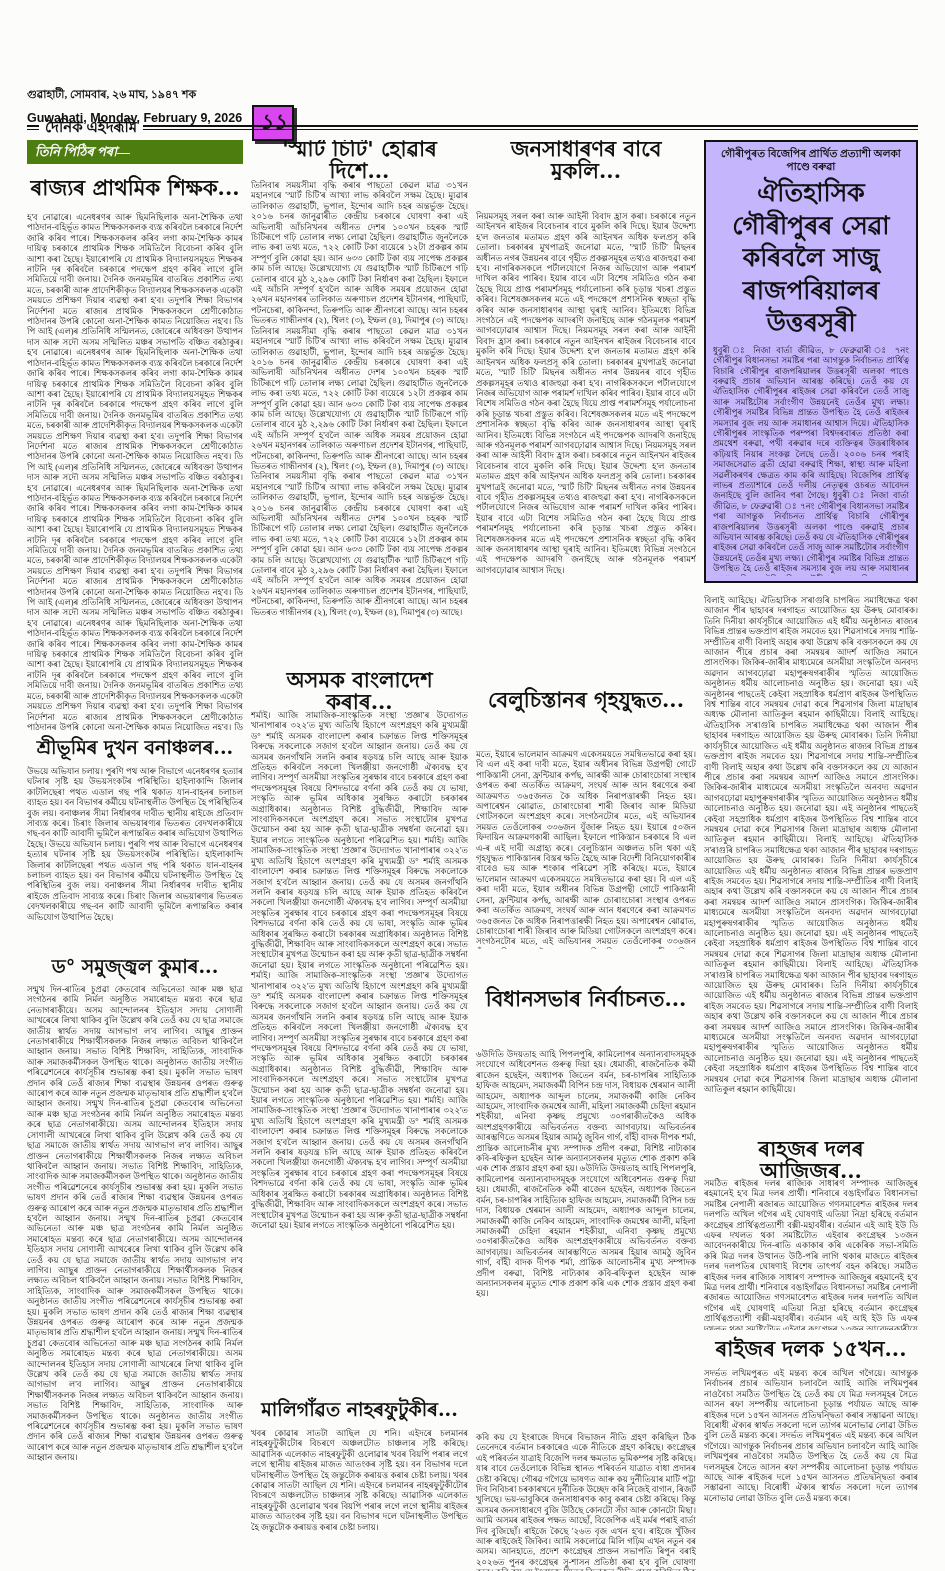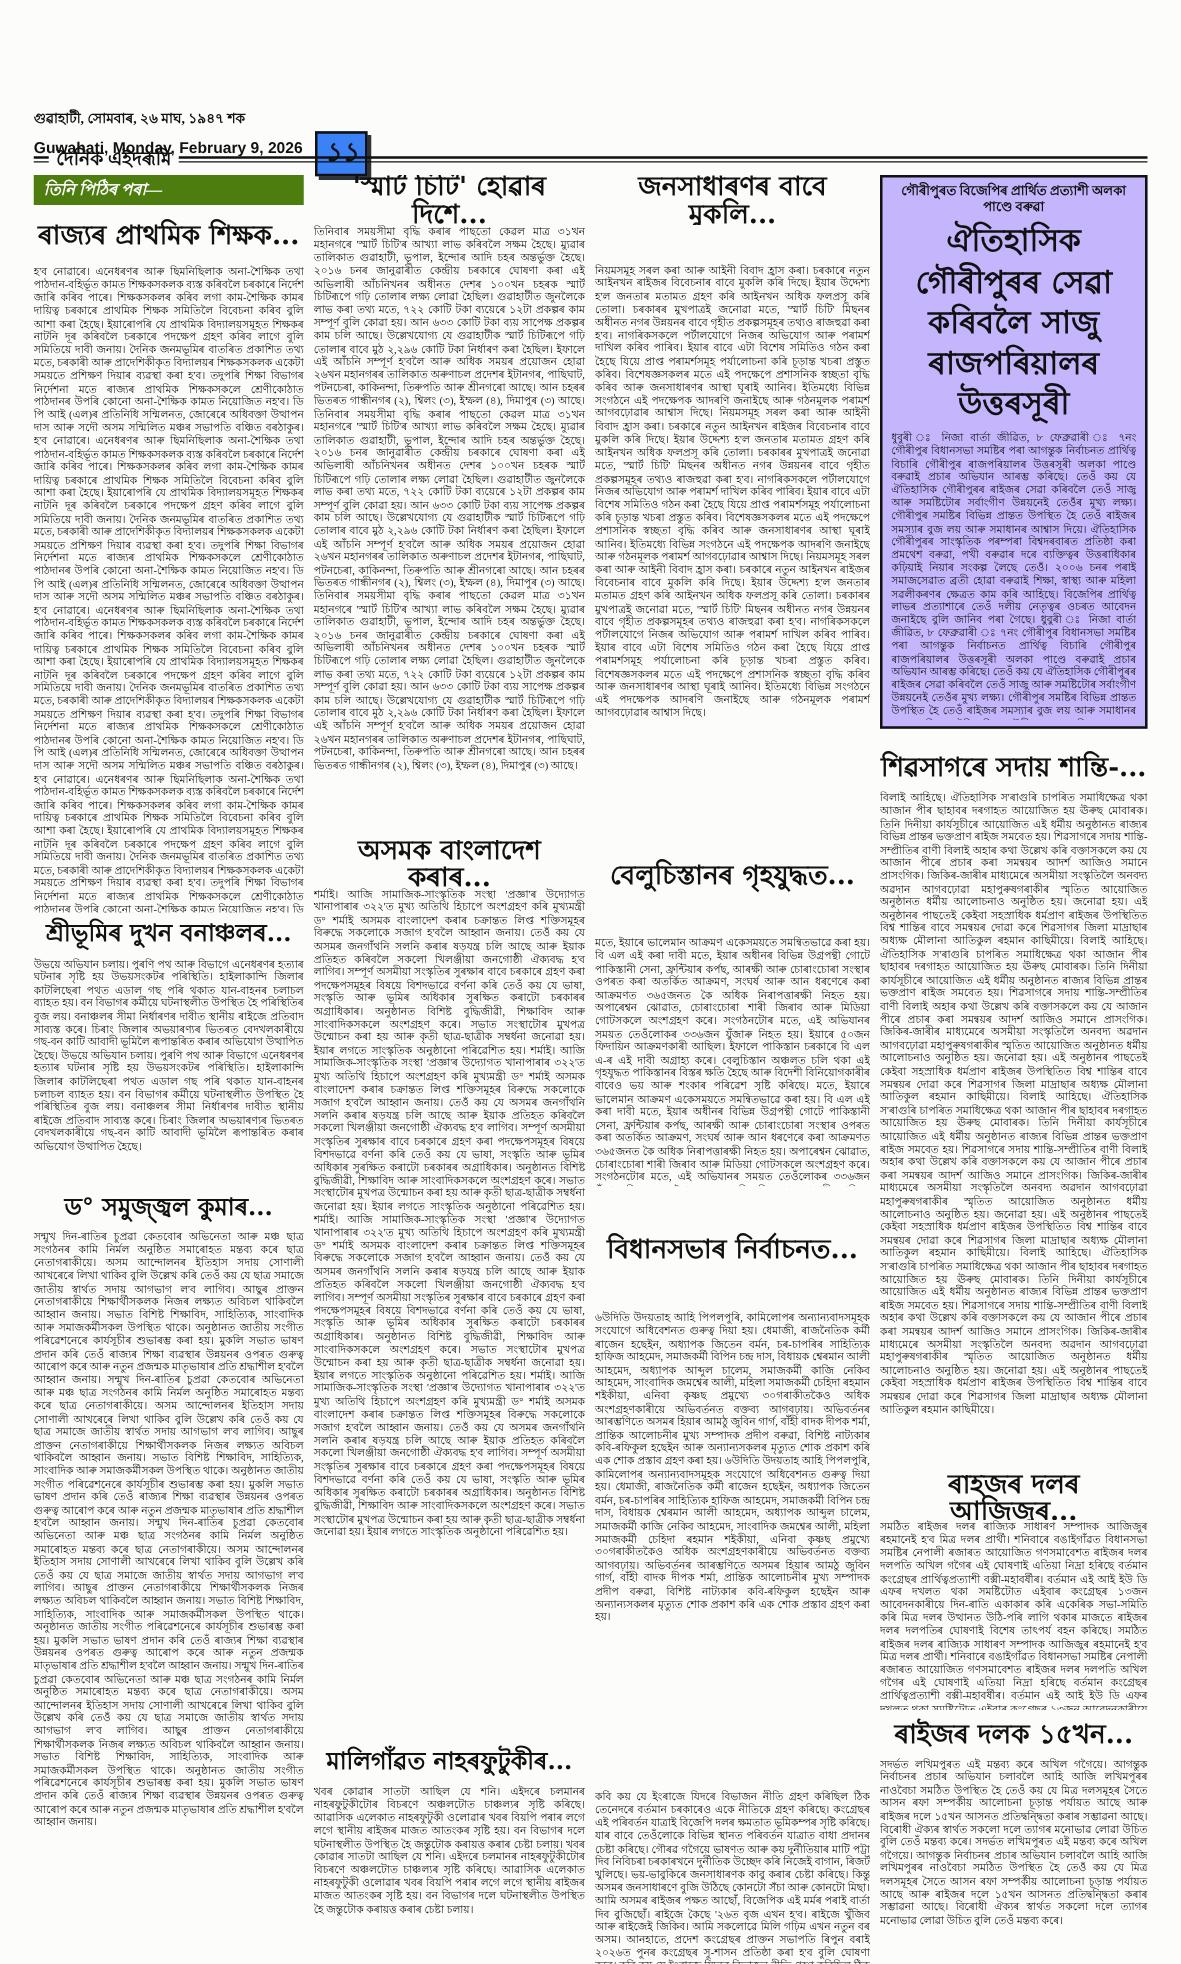--- a/index.html
+++ b/index.html
@@ -12,21 +12,21 @@
     position:relative;
   }
   .page{width:891px;margin:0 auto;padding-top:84px;}
 
   
   .top-row{display:flex;justify-content:space-between;align-items:flex-start;height:34px;flex-direction:column;}
   .date-left{font-size:11px;font-weight:bold;padding-top:2px;}
   .top-right{display:flex;align-items:flex-start;gap:10px;}
   .date-right{font-family:"Liberation Sans","DejaVu Sans",sans-serif;font-size:12.5px;font-weight:bold;padding-top:6px;}
   .pagenum-box{
-    width:38px;height:32px;border:2px solid #111;background:#3b82f6;
+    width:38px;height:32px;border:2px solid #111;background:#d946ef;
     box-shadow:3px 3px 0 #333;
     display:flex;align-items:center;justify-content:center;
     font-size:21px;font-weight:bold;font-style:italic;
   }
   .masthead-band{display:flex;align-items:center;height:14px;margin-top:2px;}
   .rule-seg{border-top:2px solid #111;border-bottom:1px solid #111;height:2px;}
   .rule-left{width:12px;}
   .masthead-text{font-size:15px;font-weight:bold;padding:0 6px;white-space:nowrap;}
   .rule-right{flex:1;}
 
@@ -121,21 +121,20 @@
       <div class="sec body-txt" style="height:275px;">কবি কয় যে ইংৰাজে যিদৰে বিভাজন নীতি গ্ৰহণ কৰিছিল ঠিক তেনেদৰে বৰ্তমান চৰকাৰেও একে নীতিকে গ্ৰহণ কৰিছে। কংগ্ৰেছৰ এই পৰিবৰ্তন যাত্ৰাই বিজেপি দলৰ ক্ষমতাত ভূমিকম্পৰ সৃষ্টি কৰিছে। যাৰ বাবে তেওঁলোকে বিভিন্ন স্থানত পৰিবৰ্তন যাত্ৰাত বাধা প্ৰদানৰ চেষ্টা কৰিছে। গৌৰৱ গগৈয়ে ভাষণত আৰু কয় দুৰ্নীতিয়াৰ মাটি পট্টা দিব নিবিচৰা চৰকাৰখনে দুৰ্নীতিক উচ্ছেদ কৰি নিজেই বাগান, ৰিজৰ্ট খুলিছে। ভয়-ভাবুকিৰে জনসাধাৰণক কাবু কৰাৰ চেষ্টা কৰিছে। কিন্তু অসমৰ জনসাধাৰণে বুজি উঠিছে কোনটো সঁচা আৰু কোনটো মিছা। আমি অসমৰ ৰাইজৰ পক্ষত আছোঁ, বিজেপিক এই মৰ্মৰ পৰাই বাৰ্তা দিব বুজিছোঁ। ৰাইজে কৈছে '২৬ত বৃজ এখন হ'ব। ৰাইজে খুঁজিব আৰু ৰাইজেই জিকিব। আমি সকলোৱে মিলি গঢ়িম এখন নতুন বৰ অসম। আনহাতে, প্ৰদেশ কংগ্ৰেছৰ প্ৰাক্তন সভাপতি ৰিপুন বৰাই ২০২৬ত পুনৰ কংগ্ৰেছৰ সু-শাসন প্ৰতিষ্ঠা কৰা হ'ব বুলি ঘোষণা কৰে। কবি কয় যে ইংৰাজে যিদৰে বিভাজন নীতি গ্ৰহণ কৰিছিল ঠিক তেনেদৰে বৰ্তমান চৰকাৰেও একে নীতিকে গ্ৰহণ কৰিছে। কংগ্ৰেছৰ এই পৰিবৰ্তন যাত্ৰাই বিজেপি দলৰ ক্ষমতাত ভূমিকম্পৰ সৃষ্টি কৰিছে। যাৰ বাবে তেওঁলোকে বিভিন্ন স্থানত পৰিবৰ্তন যাত্ৰাত বাধা প্ৰদানৰ চেষ্টা কৰিছে। গৌৰৱ গগৈয়ে ভাষণত আৰু কয় দুৰ্নীতিয়াৰ মাটি পট্টা দিব নিবিচৰা চৰকাৰখনে দুৰ্নীতিক উচ্ছেদ কৰি নিজেই বাগান, ৰিজৰ্ট খুলিছে। ভয়-ভাবুকিৰে জনসাধাৰণক কাবু কৰাৰ চেষ্টা কৰিছে। কিন্তু অসমৰ জনসাধাৰণে বুজি উঠিছে কোনটো সঁচা আৰু কোনটো মিছা। আমি অসমৰ ৰাইজৰ পক্ষত আছোঁ, বিজেপিক এই মৰ্মৰ পৰাই বাৰ্তা দিব বুজিছোঁ। ৰাইজে কৈছে '২৬ত বৃজ এখন হ'ব। ৰাইজে খুঁজিব আৰু ৰাইজেই জিকিব। আমি সকলোৱে মিলি গঢ়িম এখন নতুন বৰ অসম। আনহাতে, প্ৰদেশ কংগ্ৰেছৰ প্ৰাক্তন সভাপতি ৰিপুন বৰাই ২০২৬ত পুনৰ কংগ্ৰেছৰ সু-শাসন প্ৰতিষ্ঠা কৰা হ'ব বুলি ঘোষণা কৰে।</div>
     </div>
 
     <div class="col c4">
       <div class="sec boxed" style="height:443px;">
         <div class="kicker">গৌৰীপুৰত বিজেপিৰ প্ৰাৰ্থিত প্ৰত্যাশী অলকা পাণ্ডে বৰুৱা</div>
         <div class="boxed-headline">ঐতিহাসিক গৌৰীপুৰৰ সেৱা কৰিবলৈ সাজু ৰাজপৰিয়ালৰ উত্তৰসূৰী</div>
         <div class="body-txt">ধুবুৰী ঃ নিজা বাৰ্তা জীৱিত, ৮ ফেব্ৰুৱাৰী ঃ ৭নং গৌৰীপুৰ বিধানসভা সমষ্টিৰ পৰা আগন্তুক নিৰ্বাচনত প্ৰাৰ্থিত্ব বিচাৰি গৌৰীপুৰ ৰাজপৰিয়ালৰ উত্তৰসূৰী অলকা পাণ্ডে বৰুৱাই প্ৰচাৰ অভিযান আৰম্ভ কৰিছে। তেওঁ কয় যে ঐতিহাসিক গৌৰীপুৰৰ ৰাইজৰ সেৱা কৰিবলৈ তেওঁ সাজু আৰু সমষ্টিটোৰ সৰ্বাংগীণ উন্নয়নেই তেওঁৰ মুখ্য লক্ষ্য। গৌৰীপুৰ সমষ্টিৰ বিভিন্ন প্ৰান্তত উপস্থিত হৈ তেওঁ ৰাইজৰ সমস্যাৰ বুজ লয় আৰু সমাধানৰ আশ্বাস দিয়ে। ঐতিহাসিক গৌৰীপুৰৰ সাংস্কৃতিক পৰম্পৰা বিশ্বদৰবাৰত প্ৰতিষ্ঠা কৰা প্ৰমথেশ বৰুৱা, পখী বৰুৱাৰ দৰে ব্যক্তিত্বৰ উত্তৰাধিকাৰ কঢ়িয়াই নিয়াৰ সংকল্প লৈছে তেওঁ। ২০০৬ চনৰ পৰাই সমাজসেৱাত ব্ৰতী হোৱা বৰুৱাই শিক্ষা, স্বাস্থ্য আৰু মহিলা সৱলীকৰণৰ ক্ষেত্ৰত কাম কৰি আহিছে। বিজেপিৰ প্ৰাৰ্থিত্ব লাভৰ প্ৰত্যাশাৰে তেওঁ দলীয় নেতৃত্বৰ ওচৰত আবেদন জনাইছে বুলি জানিব পৰা গৈছে। ধুবুৰী ঃ নিজা বাৰ্তা জীৱিত, ৮ ফেব্ৰুৱাৰী ঃ ৭নং গৌৰীপুৰ বিধানসভা সমষ্টিৰ পৰা আগন্তুক নিৰ্বাচনত প্ৰাৰ্থিত্ব বিচাৰি গৌৰীপুৰ ৰাজপৰিয়ালৰ উত্তৰসূৰী অলকা পাণ্ডে বৰুৱাই প্ৰচাৰ অভিযান আৰম্ভ কৰিছে। তেওঁ কয় যে ঐতিহাসিক গৌৰীপুৰৰ ৰাইজৰ সেৱা কৰিবলৈ তেওঁ সাজু আৰু সমষ্টিটোৰ সৰ্বাংগীণ উন্নয়নেই তেওঁৰ মুখ্য লক্ষ্য। গৌৰীপুৰ সমষ্টিৰ বিভিন্ন প্ৰান্তত উপস্থিত হৈ তেওঁ ৰাইজৰ সমস্যাৰ বুজ লয় আৰু সমাধানৰ আশ্বাস দিয়ে। ঐতিহাসিক গৌৰীপুৰৰ সাংস্কৃতিক পৰম্পৰা বিশ্বদৰবাৰত প্ৰতিষ্ঠা কৰা প্ৰমথেশ বৰুৱা, পখী বৰুৱাৰ দৰে ব্যক্তিত্বৰ উত্তৰাধিকাৰ কঢ়িয়াই নিয়াৰ সংকল্প লৈছে তেওঁ। ২০০৬ চনৰ পৰাই সমাজসেৱাত ব্ৰতী হোৱা বৰুৱাই শিক্ষা, স্বাস্থ্য আৰু মহিলা সৱলীকৰণৰ ক্ষেত্ৰত কাম কৰি আহিছে। বিজেপিৰ প্ৰাৰ্থিত্ব লাভৰ প্ৰত্যাশাৰে তেওঁ দলীয় নেতৃত্বৰ ওচৰত আবেদন জনাইছে বুলি জানিব পৰা গৈছে।</div>
       </div>
       <div class="gap12"></div>
-      <div class="sec headline h-lg" style="height:38px;">শিৱসাগৰে সদায় শান্তি-...</div>
       <div class="sec body-txt" style="height:547px;">বিলাই আহিছে। ঐতিহাসিক স'ৰাগুৰি চাপৰিত সমাধিক্ষেত্ৰ থকা আজান পীৰ ছাহাবৰ দৰগাহত আয়োজিত হয় ঊৰুছ মোবাৰক। তিনি দিনীয়া কাৰ্যসূচীৰে আয়োজিত এই ধৰ্মীয় অনুষ্ঠানত ৰাজ্যৰ বিভিন্ন প্ৰান্তৰ ভক্তপ্ৰাণ ৰাইজ সমবেত হয়। শিৱসাগৰে সদায় শান্তি-সম্প্ৰীতিৰ বাণী বিলাই অহাৰ কথা উল্লেখ কৰি বক্তাসকলে কয় যে আজান পীৰে প্ৰচাৰ কৰা সমন্বয়ৰ আদৰ্শ আজিও সমানে প্ৰাসংগিক। জিকিৰ-জাৰীৰ মাধ্যমেৰে অসমীয়া সংস্কৃতিলৈ অনবদ্য অৱদান আগবঢ়োৱা মহাপুৰুষগৰাকীৰ স্মৃতিত আয়োজিত অনুষ্ঠানত ধৰ্মীয় আলোচনাও অনুষ্ঠিত হয়। জনোৱা হয়। এই অনুষ্ঠানৰ পাছতেই কেইবা সহস্ৰাধিক ধৰ্মপ্ৰাণ ৰাইজৰ উপস্থিতিত বিশ্ব শান্তিৰ বাবে সমন্বয়ৰ দোৱা কৰে শিৱসাগৰ জিলা মাদ্ৰাছাৰ অধ্যক্ষ মৌলানা আতিকুল ৰহমান কাছিমীয়ে। বিলাই আহিছে। ঐতিহাসিক স'ৰাগুৰি চাপৰিত সমাধিক্ষেত্ৰ থকা আজান পীৰ ছাহাবৰ দৰগাহত আয়োজিত হয় ঊৰুছ মোবাৰক। তিনি দিনীয়া কাৰ্যসূচীৰে আয়োজিত এই ধৰ্মীয় অনুষ্ঠানত ৰাজ্যৰ বিভিন্ন প্ৰান্তৰ ভক্তপ্ৰাণ ৰাইজ সমবেত হয়। শিৱসাগৰে সদায় শান্তি-সম্প্ৰীতিৰ বাণী বিলাই অহাৰ কথা উল্লেখ কৰি বক্তাসকলে কয় যে আজান পীৰে প্ৰচাৰ কৰা সমন্বয়ৰ আদৰ্শ আজিও সমানে প্ৰাসংগিক। জিকিৰ-জাৰীৰ মাধ্যমেৰে অসমীয়া সংস্কৃতিলৈ অনবদ্য অৱদান আগবঢ়োৱা মহাপুৰুষগৰাকীৰ স্মৃতিত আয়োজিত অনুষ্ঠানত ধৰ্মীয় আলোচনাও অনুষ্ঠিত হয়। জনোৱা হয়। এই অনুষ্ঠানৰ পাছতেই কেইবা সহস্ৰাধিক ধৰ্মপ্ৰাণ ৰাইজৰ উপস্থিতিত বিশ্ব শান্তিৰ বাবে সমন্বয়ৰ দোৱা কৰে শিৱসাগৰ জিলা মাদ্ৰাছাৰ অধ্যক্ষ মৌলানা আতিকুল ৰহমান কাছিমীয়ে। বিলাই আহিছে। ঐতিহাসিক স'ৰাগুৰি চাপৰিত সমাধিক্ষেত্ৰ থকা আজান পীৰ ছাহাবৰ দৰগাহত আয়োজিত হয় ঊৰুছ মোবাৰক। তিনি দিনীয়া কাৰ্যসূচীৰে আয়োজিত এই ধৰ্মীয় অনুষ্ঠানত ৰাজ্যৰ বিভিন্ন প্ৰান্তৰ ভক্তপ্ৰাণ ৰাইজ সমবেত হয়। শিৱসাগৰে সদায় শান্তি-সম্প্ৰীতিৰ বাণী বিলাই অহাৰ কথা উল্লেখ কৰি বক্তাসকলে কয় যে আজান পীৰে প্ৰচাৰ কৰা সমন্বয়ৰ আদৰ্শ আজিও সমানে প্ৰাসংগিক। জিকিৰ-জাৰীৰ মাধ্যমেৰে অসমীয়া সংস্কৃতিলৈ অনবদ্য অৱদান আগবঢ়োৱা মহাপুৰুষগৰাকীৰ স্মৃতিত আয়োজিত অনুষ্ঠানত ধৰ্মীয় আলোচনাও অনুষ্ঠিত হয়। জনোৱা হয়। এই অনুষ্ঠানৰ পাছতেই কেইবা সহস্ৰাধিক ধৰ্মপ্ৰাণ ৰাইজৰ উপস্থিতিত বিশ্ব শান্তিৰ বাবে সমন্বয়ৰ দোৱা কৰে শিৱসাগৰ জিলা মাদ্ৰাছাৰ অধ্যক্ষ মৌলানা আতিকুল ৰহমান কাছিমীয়ে। বিলাই আহিছে। ঐতিহাসিক স'ৰাগুৰি চাপৰিত সমাধিক্ষেত্ৰ থকা আজান পীৰ ছাহাবৰ দৰগাহত আয়োজিত হয় ঊৰুছ মোবাৰক। তিনি দিনীয়া কাৰ্যসূচীৰে আয়োজিত এই ধৰ্মীয় অনুষ্ঠানত ৰাজ্যৰ বিভিন্ন প্ৰান্তৰ ভক্তপ্ৰাণ ৰাইজ সমবেত হয়। শিৱসাগৰে সদায় শান্তি-সম্প্ৰীতিৰ বাণী বিলাই অহাৰ কথা উল্লেখ কৰি বক্তাসকলে কয় যে আজান পীৰে প্ৰচাৰ কৰা সমন্বয়ৰ আদৰ্শ আজিও সমানে প্ৰাসংগিক। জিকিৰ-জাৰীৰ মাধ্যমেৰে অসমীয়া সংস্কৃতিলৈ অনবদ্য অৱদান আগবঢ়োৱা মহাপুৰুষগৰাকীৰ স্মৃতিত আয়োজিত অনুষ্ঠানত ধৰ্মীয় আলোচনাও অনুষ্ঠিত হয়। জনোৱা হয়। এই অনুষ্ঠানৰ পাছতেই কেইবা সহস্ৰাধিক ধৰ্মপ্ৰাণ ৰাইজৰ উপস্থিতিত বিশ্ব শান্তিৰ বাবে সমন্বয়ৰ দোৱা কৰে শিৱসাগৰ জিলা মাদ্ৰাছাৰ অধ্যক্ষ মৌলানা আতিকুল ৰহমান কাছিমীয়ে।</div>
       <div class="sec headline h-lg" style="height:36px;">ৰাইজৰ দলৰ আজিজুৰ...</div>
       <div class="sec body-txt" style="height:152px;">সমঠিত ৰাইজৰ দলৰ ৰাজ্যিক সাধাৰণ সম্পাদক আজিজুৰ ৰহমানেই হ'ব মিত্ৰ দলৰ প্ৰাৰ্থী। শনিবাৰে বঙাইগাঁৱত বিধানসভা সমষ্টিৰ নেপালী ৰজাৰত আয়োজিত গণসমাবেশত ৰাইজৰ দলৰ দলপতি অখিল গগৈৰ এই ঘোষণাই এতিয়া নিদ্ৰা হৰিছে বৰ্তমান কংগ্ৰেছৰ প্ৰাৰ্থিত্বপ্ৰত্যাশী বক্সী-মহাবৰ্ষীৰ। বৰ্তমান এই আই ইউ ডি এফৰ দখলত থকা সমষ্টিটোত এইবাৰ কংগ্ৰেছৰ ১৩জন আবেদনকাৰীয়ে দিন-ৰাতি একাকাৰ কৰি একেৰিক সভা-সমিতি কৰি মিত্ৰ দলৰ উত্থানত উঠি-পৰি লাগি থকাৰ মাজতে ৰাইজৰ দলৰ দলপতিৰ ঘোষণাই বিশেষ তাৎপৰ্য বহন কৰিছে। সমঠিত ৰাইজৰ দলৰ ৰাজ্যিক সাধাৰণ সম্পাদক আজিজুৰ ৰহমানেই হ'ব মিত্ৰ দলৰ প্ৰাৰ্থী। শনিবাৰে বঙাইগাঁৱত বিধানসভা সমষ্টিৰ নেপালী ৰজাৰত আয়োজিত গণসমাবেশত ৰাইজৰ দলৰ দলপতি অখিল গগৈৰ এই ঘোষণাই এতিয়া নিদ্ৰা হৰিছে বৰ্তমান কংগ্ৰেছৰ প্ৰাৰ্থিত্বপ্ৰত্যাশী বক্সী-মহাবৰ্ষীৰ। বৰ্তমান এই আই ইউ ডি এফৰ দখলত থকা সমষ্টিটোত এইবাৰ কংগ্ৰেছৰ ১৩জন আবেদনকাৰীয়ে দিন-ৰাতি একাকাৰ কৰি একেৰিক সভা-সমিতি কৰি মিত্ৰ দলৰ উত্থানত উঠি-পৰি লাগি থকাৰ মাজতে ৰাইজৰ দলৰ দলপতিৰ ঘোষণাই বিশেষ তাৎপৰ্য বহন কৰিছে।</div>
       <div class="sec headline h-lg" style="height:38px;">ৰাইজৰ দলক ১৫খন...</div>
       <div class="sec body-txt" style="height:157px;">সদৰ্ভত লখিমপুৰত এই মন্তব্য কৰে অখিল গগৈয়ে। আগন্তুক নিৰ্বাচনৰ প্ৰচাৰ অভিযান চলাবলৈ আহি আজি লখিমপুৰৰ নাওবৈচা সমঠিত উপস্থিত হৈ তেওঁ কয় যে মিত্ৰ দলসমূহৰ সৈতে আসন ৰফা সম্পৰ্কীয় আলোচনা চূড়ান্ত পৰ্যায়ত আছে আৰু ৰাইজৰ দলে ১৫খন আসনত প্ৰতিদ্বন্দ্বিতা কৰাৰ সম্ভাৱনা আছে। বিৰোধী ঐক্যৰ স্বাৰ্থত সকলো দলে ত্যাগৰ মনোভাৱ লোৱা উচিত বুলি তেওঁ মন্তব্য কৰে। সদৰ্ভত লখিমপুৰত এই মন্তব্য কৰে অখিল গগৈয়ে। আগন্তুক নিৰ্বাচনৰ প্ৰচাৰ অভিযান চলাবলৈ আহি আজি লখিমপুৰৰ নাওবৈচা সমঠিত উপস্থিত হৈ তেওঁ কয় যে মিত্ৰ দলসমূহৰ সৈতে আসন ৰফা সম্পৰ্কীয় আলোচনা চূড়ান্ত পৰ্যায়ত আছে আৰু ৰাইজৰ দলে ১৫খন আসনত প্ৰতিদ্বন্দ্বিতা কৰাৰ সম্ভাৱনা আছে। বিৰোধী ঐক্যৰ স্বাৰ্থত সকলো দলে ত্যাগৰ মনোভাৱ লোৱা উচিত বুলি তেওঁ মন্তব্য কৰে।</div>
     </div>
 
   </div>
 </div>
 

